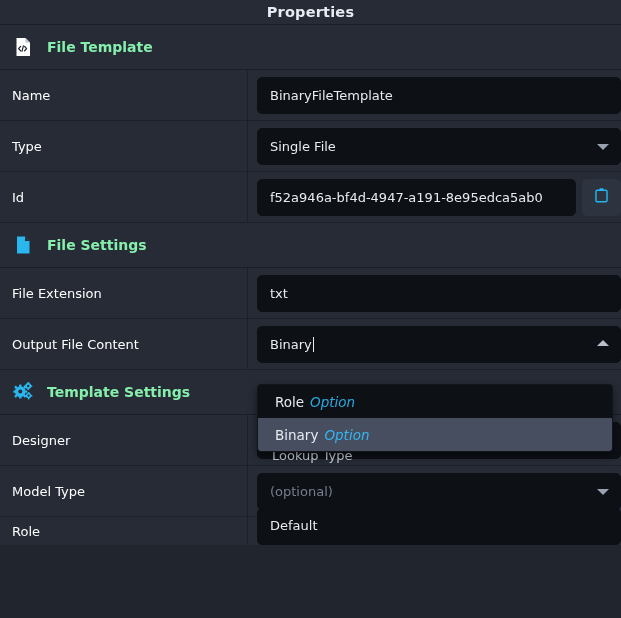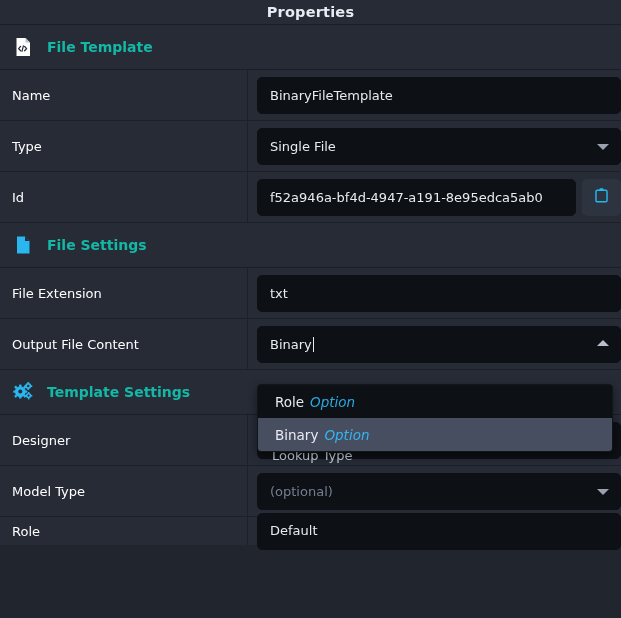--- a/index.html
+++ b/index.html
@@ -40,21 +40,21 @@
   .section-header {
     height: 45px;
     background: #262b36;
     border-bottom: 1px solid #1a1e26;
     display: flex;
     align-items: center;
     padding-left: 12px;
     gap: 13px;
   }
   .section-title {
-    color: #14b8a6;
+    color: #86efac;
     font-size: 14px;
     font-weight: bold;
   }
   .sec-icon {
     width: 22px;
     height: 22px;
     display: block;
     flex: 0 0 auto;
   }
 
@@ -184,21 +184,21 @@
     left: 272px;
     top: 448px;
     color: #c9d0da;
     font-size: 13px;
     z-index: 30;
   }
 
   
   .row.clipped { height: 28px; border-bottom: none; align-items: flex-start; }
   .row.clipped .row-label { padding-top: 0; height: 28px; }
-  .row.clipped .row-field { height: 28px; align-items: center; }
+  .row.clipped .row-field { height: 28px; align-items: flex-end; }
   .row.clipped .input { height: 37px; align-items: flex-start; padding-top: 9px; }
 </style>
 </head>
 <body>
 
 <div id="app">
 
   <div class="titlebar">
     <span class="titlebar-text">Properties</span>
   </div>

